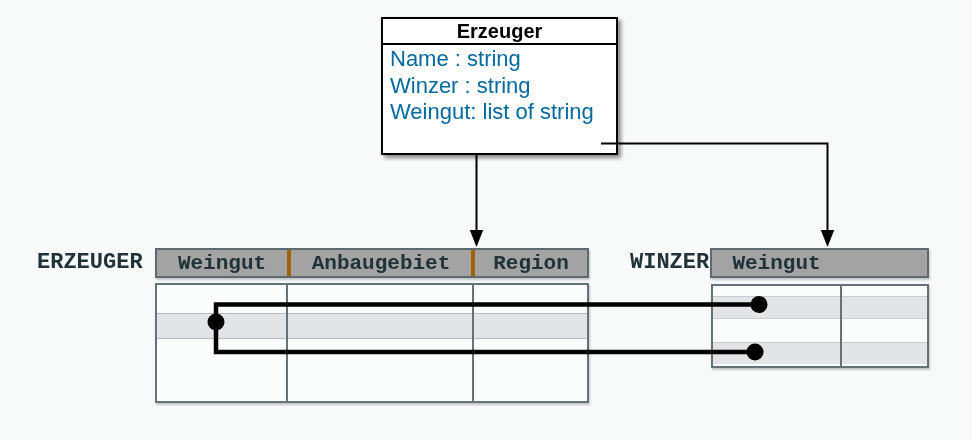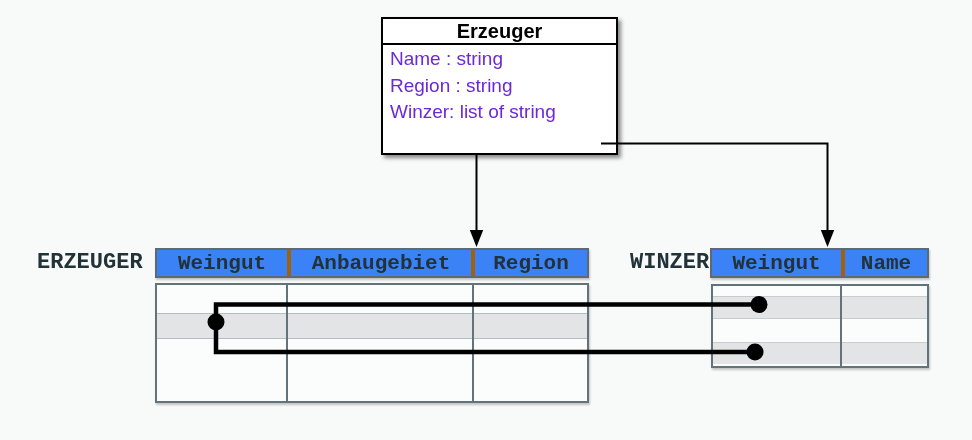--- a/index.html
+++ b/index.html
@@ -18,36 +18,36 @@
     background: #ffffff; border: 2px solid #000;
     box-shadow: 3px 3px 4px rgba(0,0,0,0.45);
   }
   .class-box .title {
     height: 26px; line-height: 25px; text-align: center;
     font-weight: bold; font-size: 20px; color: #000;
     border-bottom: 2px solid #000;
   }
   .class-box .attrs { padding: 1px 0 0 7px; }
   .class-box .attr {
-    font-size: 19px; line-height: 26.5px; color: #6d28d9; white-space: nowrap;
+    font-size: 22px; line-height: 26.5px; color: #0369a1; white-space: nowrap;
   }
 
   
   .tbl-label {
     position: absolute; top: 248px; height: 30px; line-height: 30px;
     font-family: "Liberation Mono", monospace; font-weight: bold;
     font-size: 22px; color: #213339; letter-spacing: 0px;
   }
   #erzeuger-label { left: 37px; }
   #winzer-label  { left: 630px; }
 
   
   .tbl-header {
     position: absolute; top: 248px; height: 30px;
-    background: #3b82f6; border: 2px solid #5d6b70;
+    background: #a3a3a3; border: 2px solid #5d6b70;
     display: flex; box-shadow: 1px 2px 2px rgba(0,0,0,0.22);
   }
   .tbl-header .cell {
     height: 100%; display: flex; align-items: center; justify-content: center;
     font-family: "Liberation Mono", monospace; font-weight: bold;
     font-size: 21px; color: #213339; white-space: nowrap;
   }
   .tbl-header .cell + .cell { border-left: 4px solid #a16207; }
   #erz-header { left: 155px; width: 434px; }
   #erz-header .c0 { width: 130px; } #erz-header .c1 { width: 184px; } #erz-header .c2 { width: 116px; }
@@ -73,22 +73,22 @@
 </style>
 </head>
 <body>
 
 <div id="canvas">
 
   <div class="class-box">
     <div class="title">Erzeuger</div>
     <div class="attrs">
       <div class="attr">Name : string</div>
-      <div class="attr">Region : string</div>
-      <div class="attr">Winzer: list of string</div>
+      <div class="attr">Winzer : string</div>
+      <div class="attr">Weingut: list of string</div>
     </div>
   </div>
 
   <div class="tbl-label" id="erzeuger-label">ERZEUGER</div>
   <div class="tbl-label" id="winzer-label">WINZER</div>
 
   <div class="tbl-header" id="erz-header">
     <div class="cell c0">Weingut</div>
     <div class="cell c1">Anbaugebiet</div>
     <div class="cell c2">Region</div>
@@ -97,21 +97,20 @@
   <div class="tbl-body" id="erz-body">
     <div class="hl-row" style="top:28px;height:26px;"></div>
     <div class="row-line" style="top:28px;"></div>
     <div class="row-line" style="top:53px;"></div>
     <div class="col-div" style="left:129px;"></div>
     <div class="col-div" style="left:315px;"></div>
   </div>
 
   <div class="tbl-header" id="win-header">
     <div class="cell c0">Weingut</div>
-    <div class="cell c1">Name</div>
   </div>
 
   <div class="tbl-body" id="win-body">
     <div class="hl-row" style="top:10px;height:22px;"></div>
     <div class="hl-row" style="top:56px;height:22px;"></div>
     <div class="row-line" style="top:10px;background:#c7cdcf;"></div>
     <div class="row-line" style="top:32px;background:#c7cdcf;"></div>
     <div class="row-line" style="top:56px;background:#c7cdcf;"></div>
     <div class="col-div" style="left:127px;"></div>
   </div>

